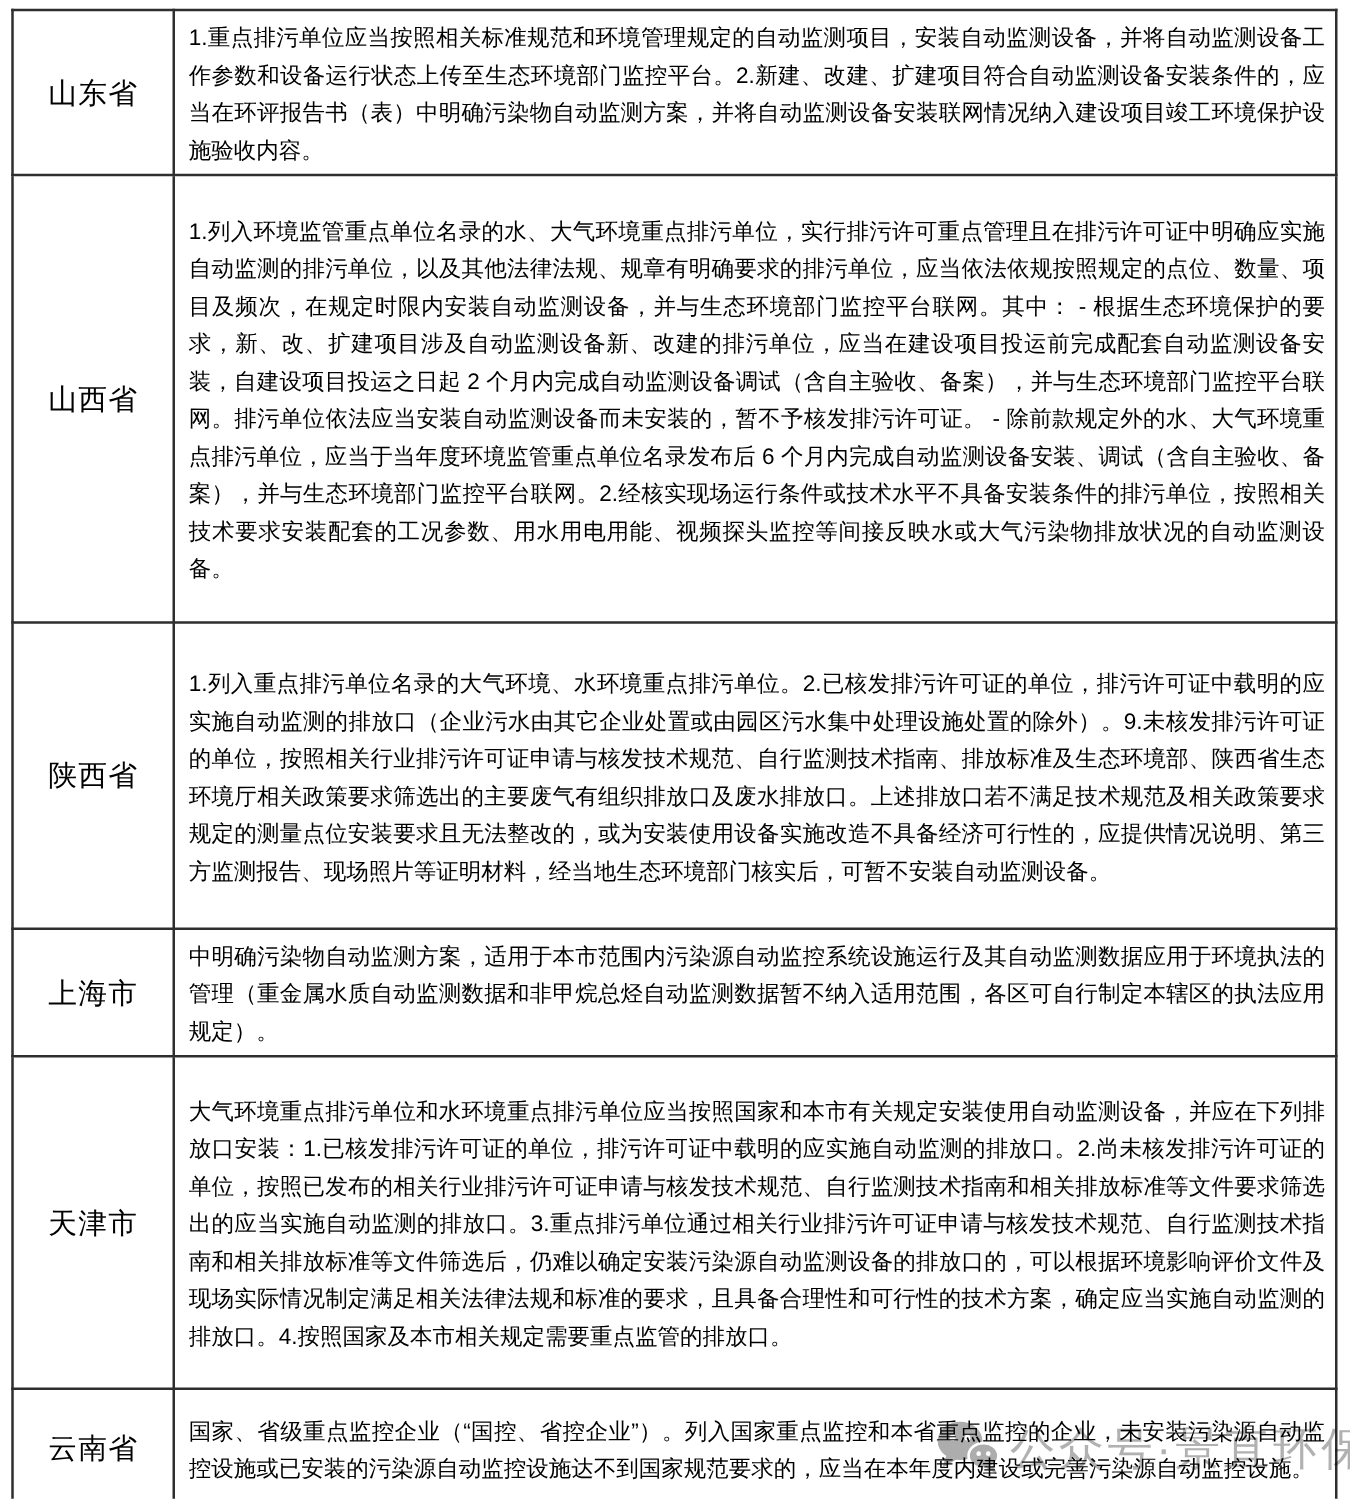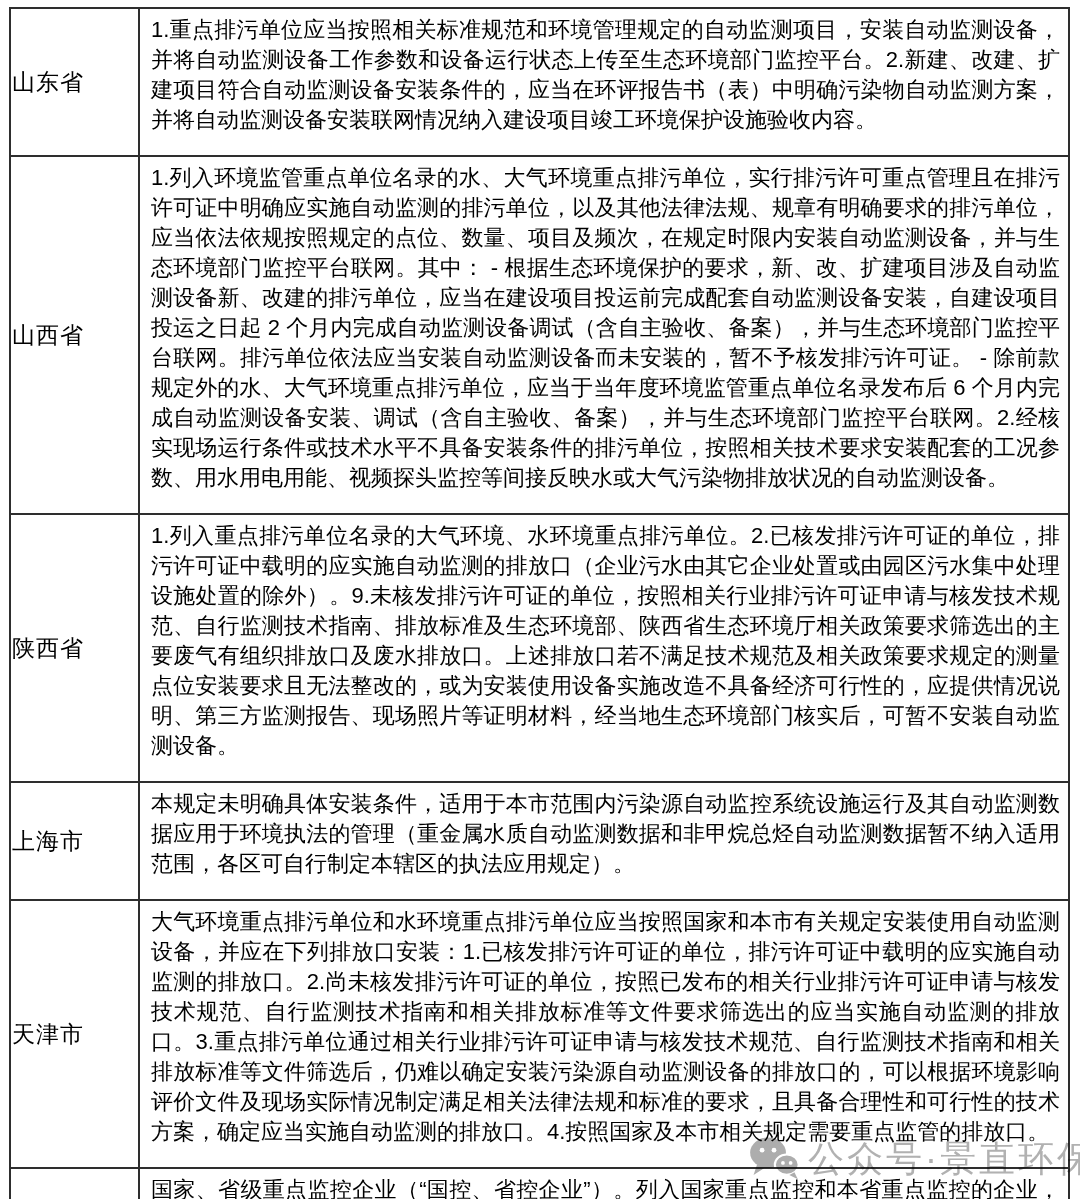--- a/index.html
+++ b/index.html
@@ -24,29 +24,29 @@
     border-collapse: collapse;
     table-layout: fixed;
   }
   .reg-table td {
     border: 2px solid #2e2e2e;
     vertical-align: middle;
     overflow: hidden;
   }
   .reg-table td.province {
     width: 129px;
-    text-align: left;
+    text-align: center;
     font-size: 23px;
     font-weight: 500;
     letter-spacing: 1px;
   }
   .reg-table td.content {
-    font-size: 22px;
+    font-size: 18px;
     line-height: 30px;
-    padding: 6px 8px 20px 11px;
+    padding: 6px 8px 4px 11px;
     text-align: justify;
     text-align-last: left;
     font-weight: 500;
   }
   tr.r1 { height: 124px; }
   tr.r2 { height: 358px; }
   tr.r3 { height: 245px; }
   tr.r4 { height: 96px; }
   tr.r5 { height: 266px; }
   tr.r6 { height: 95px; }
@@ -83,21 +83,21 @@
     <tr class="r2">
       <td class="province">山西省</td>
       <td class="content">1.列入环境监管重点单位名录的水、大气环境重点排污单位，实行排污许可重点管理且在排污许可证中明确应实施自动监测的排污单位，以及其他法律法规、规章有明确要求的排污单位，应当依法依规按照规定的点位、数量、项目及频次，在规定时限内安装自动监测设备，并与生态环境部门监控平台联网。其中： - 根据生态环境保护的要求，新、改、扩建项目涉及自动监测设备新、改建的排污单位，应当在建设项目投运前完成配套自动监测设备安装，自建设项目投运之日起 2 个月内完成自动监测设备调试（含自主验收、备案），并与生态环境部门监控平台联网。排污单位依法应当安装自动监测设备而未安装的，暂不予核发排污许可证。 - 除前款规定外的水、大气环境重点排污单位，应当于当年度环境监管重点单位名录发布后 6 个月内完成自动监测设备安装、调试（含自主验收、备案），并与生态环境部门监控平台联网。2.经核实现场运行条件或技术水平不具备安装条件的排污单位，按照相关技术要求安装配套的工况参数、用水用电用能、视频探头监控等间接反映水或大气污染物排放状况的自动监测设备。</td>
     </tr>
     <tr class="r3">
       <td class="province">陕西省</td>
       <td class="content">1.列入重点排污单位名录的大气环境、水环境重点排污单位。2.已核发排污许可证的单位，排污许可证中载明的应实施自动监测的排放口（企业污水由其它企业处置或由园区污水集中处理设施处置的除外）。9.未核发排污许可证的单位，按照相关行业排污许可证申请与核发技术规范、自行监测技术指南、排放标准及生态环境部、陕西省生态环境厅相关政策要求筛选出的主要废气有组织排放口及废水排放口。上述排放口若不满足技术规范及相关政策要求规定的测量点位安装要求且无法整改的，或为安装使用设备实施改造不具备经济可行性的，应提供情况说明、第三方监测报告、现场照片等证明材料，经当地生态环境部门核实后，可暂不安装自动监测设备。</td>
     </tr>
     <tr class="r4">
       <td class="province">上海市</td>
-      <td class="content">本规定未明确具体安装条件，适用于本市范围内污染源自动监控系统设施运行及其自动监测数据应用于环境执法的管理（重金属水质自动监测数据和非甲烷总烃自动监测数据暂不纳入适用范围，各区可自行制定本辖区的执法应用规定）。</td>
+      <td class="content">中明确污染物自动监测方案，适用于本市范围内污染源自动监控系统设施运行及其自动监测数据应用于环境执法的管理（重金属水质自动监测数据和非甲烷总烃自动监测数据暂不纳入适用范围，各区可自行制定本辖区的执法应用规定）。</td>
     </tr>
     <tr class="r5">
       <td class="province">天津市</td>
       <td class="content">大气环境重点排污单位和水环境重点排污单位应当按照国家和本市有关规定安装使用自动监测设备，并应在下列排放口安装：1.已核发排污许可证的单位，排污许可证中载明的应实施自动监测的排放口。2.尚未核发排污许可证的单位，按照已发布的相关行业排污许可证申请与核发技术规范、自行监测技术指南和相关排放标准等文件要求筛选出的应当实施自动监测的排放口。3.重点排污单位通过相关行业排污许可证申请与核发技术规范、自行监测技术指南和相关排放标准等文件筛选后，仍难以确定安装污染源自动监测设备的排放口的，可以根据环境影响评价文件及现场实际情况制定满足相关法律法规和标准的要求，且具备合理性和可行性的技术方案，确定应当实施自动监测的排放口。4.按照国家及本市相关规定需要重点监管的排放口。</td>
     </tr>
     <tr class="r6">
       <td class="province">云南省</td>
       <td class="content">国家、省级重点监控企业（“国控、省控企业”）。列入国家重点监控和本省重点监控的企业，未安装污染源自动监控设施或已安装的污染源自动监控设施达不到国家规范要求的，应当在本年度内建设或完善污染源自动监控设施。</td>
     </tr>
   </tbody>

